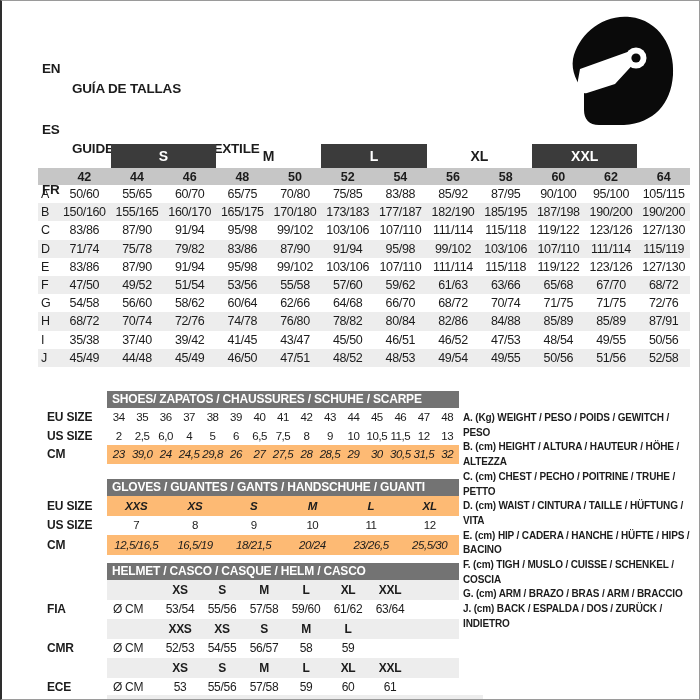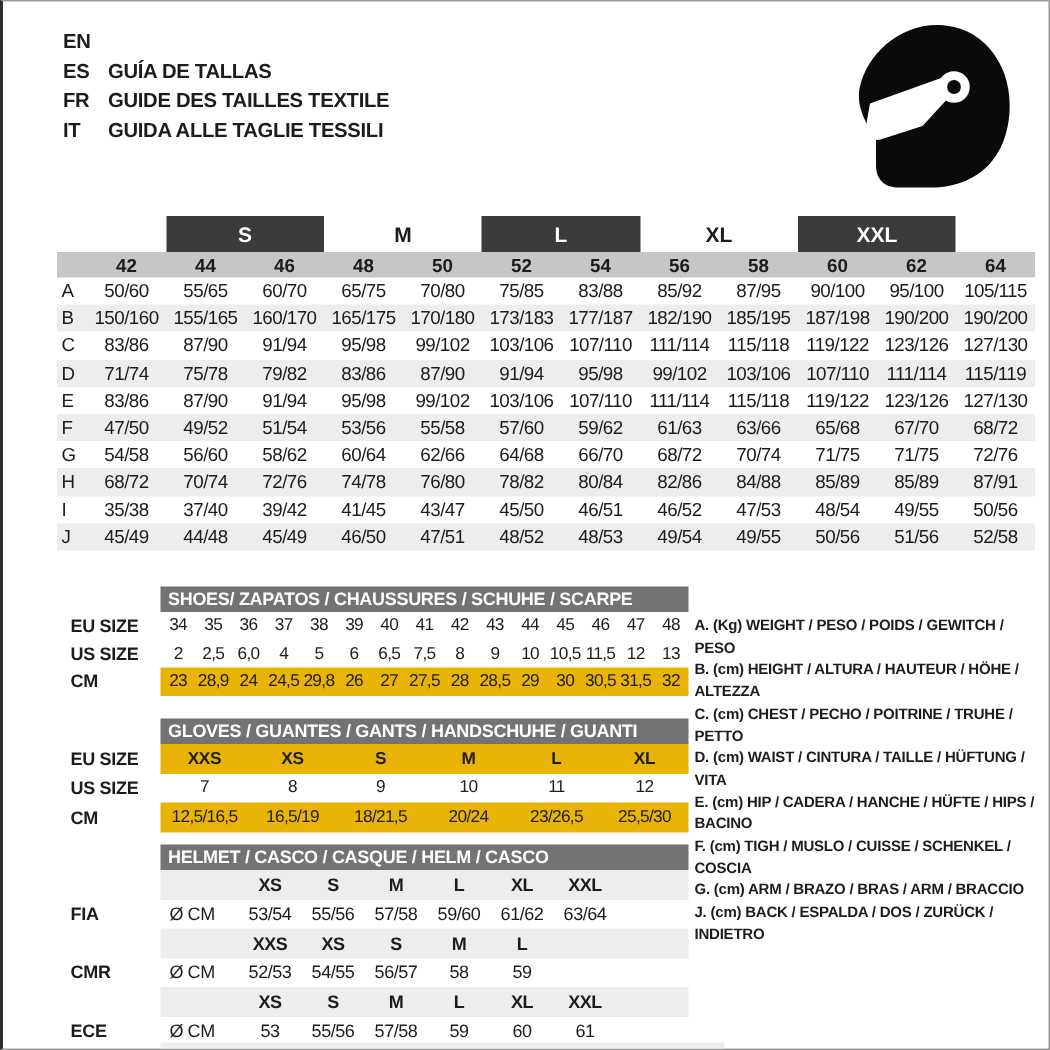--- a/index.html
+++ b/index.html
@@ -4,21 +4,21 @@
 <style>
   html,body{margin:0;padding:0;background:#fff;}
   .page{position:relative;width:700px;height:700px;box-sizing:border-box;background:#ffffff;
         border:1px solid #9a9a9a;border-left:2px solid #2e2e2e;overflow:hidden;
         font-family:"Liberation Sans",sans-serif;color:#1c1c1c;}
 
   
   .langs{position:absolute;left:40px;top:17px;font-weight:700;font-size:13.5px;
          letter-spacing:-0.2px;line-height:19.5px;}
   .lang-row{display:flex;}
-  .lang-code{width:30px;}
+  .lang-code{width:30px;margin-top:41px;}
 
   
   .helmet-logo{position:absolute;right:13px;top:10px;width:128px;height:126px;}
 
   
   .ttable{position:absolute;left:36px;top:142px;width:652px;}
   .letters-row,.sizes-row,.trow{display:grid;grid-template-columns:20px repeat(12,1fr);align-items:center;}
   .letters-row{height:25px;}
   .lcell{height:24px;display:flex;align-items:center;justify-content:center;
          font-weight:700;font-size:14px;letter-spacing:0;}
@@ -34,21 +34,21 @@
   .rl{padding-left:3px;}
   .ttable .cell{text-align:center;}
 
   
   .sec{position:absolute;display:grid;grid-template-columns:60px 352px;align-items:center;}
   .sec .bar{grid-column:2;height:17px;background:#737373;color:#fff;font-weight:700;
             font-size:12px;display:flex;align-items:center;padding-left:5px;letter-spacing:-0.2px;}
   .side-cell{font-weight:700;font-size:12px;letter-spacing:-0.2px;}
   .srow{display:grid;height:100%;align-items:center;text-align:center;
         font-size:11.5px;letter-spacing:-0.45px;}
-  .srow.gray{background:#eab308;}
+  .srow.gray{background:#fdba74;font-style:italic;}
   .srow.bold-cells{font-weight:700;letter-spacing:-0.2px;}
   .shoes{left:45px;top:389px;grid-template-rows:18px repeat(3,18.5px);}
   .shoes .srow{grid-template-columns:repeat(15,1fr);}
   .gloves{left:45px;top:477px;grid-template-rows:18px repeat(3,19.5px);}
   .gloves .srow{grid-template-columns:repeat(6,1fr);}
   .helms{left:45px;top:561px;grid-template-rows:18px repeat(6,19.5px);}
   .hrow{display:grid;grid-template-columns:52px repeat(6,42px) 1fr;height:100%;
         align-items:center;text-align:center;font-size:12px;letter-spacing:-0.3px;}
   .hrow.gray{background:#ededed;}
   .hrow .unit{text-align:left;padding-left:6px;}
@@ -302,21 +302,21 @@
         <span class="cell">9</span>
         <span class="cell">10</span>
         <span class="cell">10,5</span>
         <span class="cell">11,5</span>
         <span class="cell">12</span>
         <span class="cell">13</span>
       </div>
     <div class="side-cell">CM</div>
     <div class="srow gray">
         <span class="cell">23</span>
-        <span class="cell">28,9</span>
+        <span class="cell">39,0</span>
         <span class="cell">24</span>
         <span class="cell">24,5</span>
         <span class="cell">29,8</span>
         <span class="cell">26</span>
         <span class="cell">27</span>
         <span class="cell">27,5</span>
         <span class="cell">28</span>
         <span class="cell">28,5</span>
         <span class="cell">29</span>
         <span class="cell">30</span>

